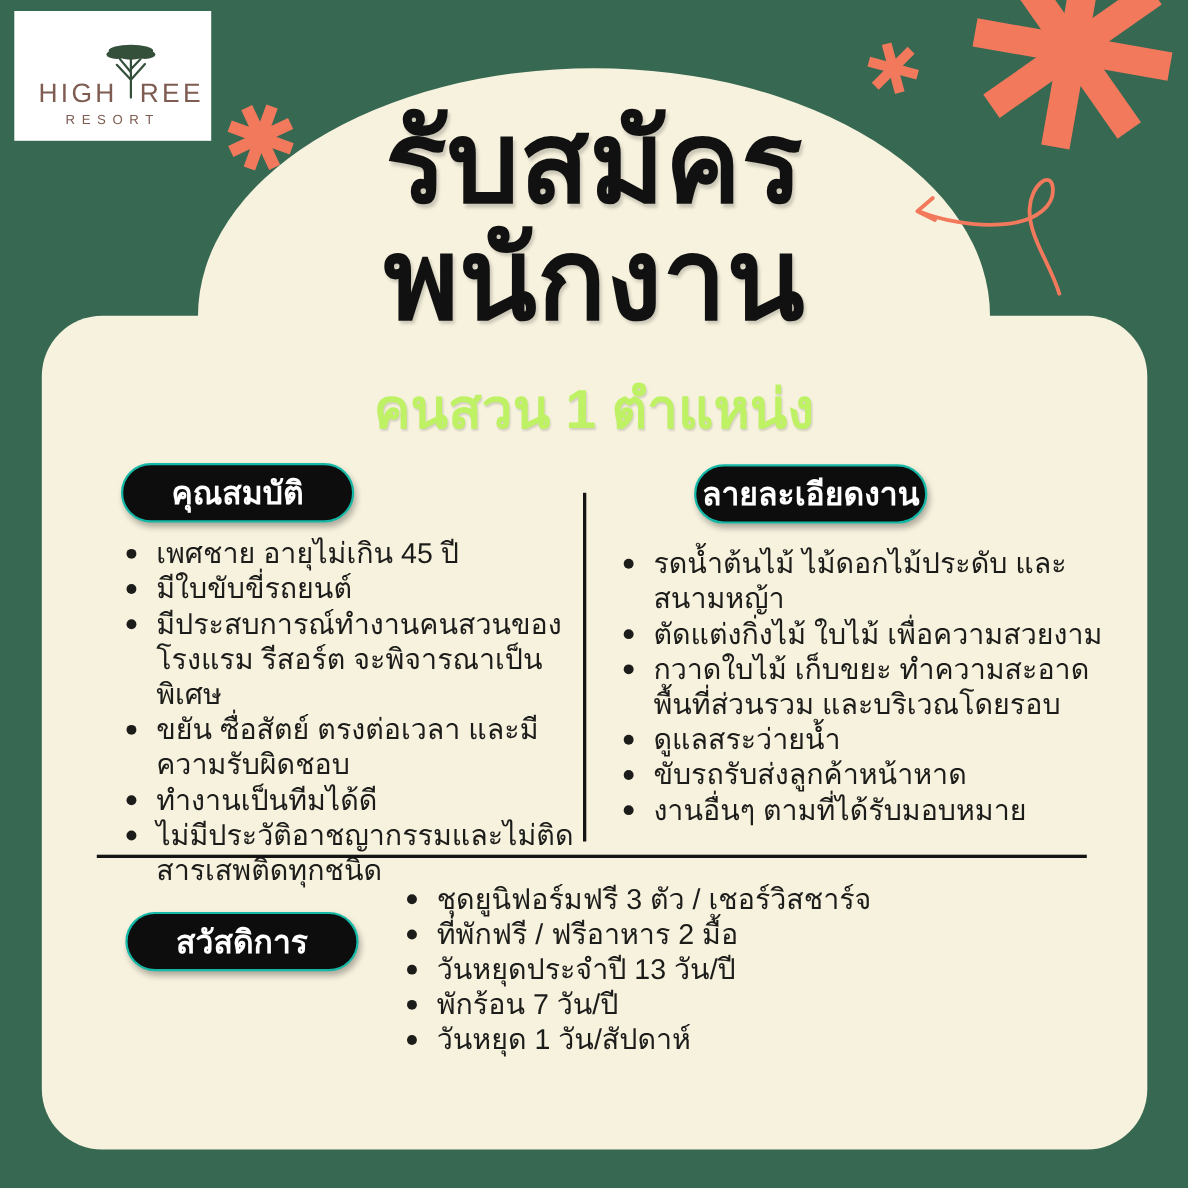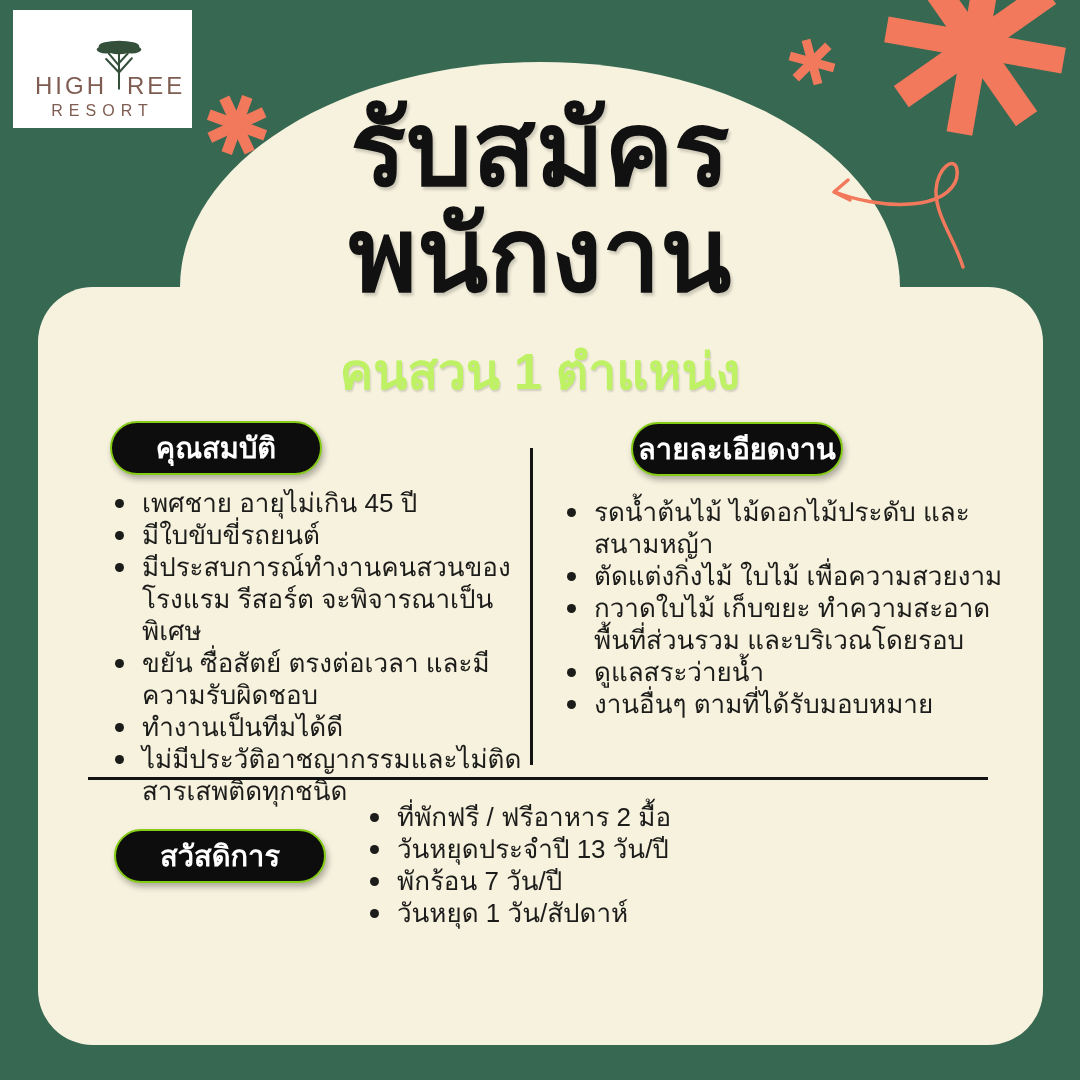--- a/index.html
+++ b/index.html
@@ -14,21 +14,21 @@
   }
   
   .logo-box {
     position:absolute; left:13px; top:10px; width:179px; height:118px;
     background:#ffffff; z-index:6;
   }
   .logo-word { position:absolute; top:62px; font-size:24px; letter-spacing:3px; color:#7E5C51; }
   .logo-word.p1 { left:22px; }
   .logo-word.p2 { left:114px; }
   .logo-sub { position:absolute; top:92px; left:0; width:100%; text-align:center;
-              font-size:16px; letter-spacing:6px; color:#7E5C51; }
+              font-size:12px; letter-spacing:6px; color:#7E5C51; }
   .logo-tree { position:absolute; left:75px; top:26px; width:62px; height:54px; }
 
   .deco { position:absolute; z-index:2; }
   .arrow-wrap { position:absolute; left:810px; top:130px; width:180px; height:150px; z-index:4; }
 
   
   .dome {
     position:absolute; left:180px; top:62px; width:720px; height:450px;
     background:#F7F2DE; border-radius:50%; z-index:3;
   }
@@ -47,21 +47,21 @@
   }
   .subtitle {
     position:absolute; left:0; top:332px; width:1080px; text-align:center;
     font-weight:700; color:#bef264; font-size:50px;
     text-shadow:1px 2px 2px rgba(0,0,0,0.15);
   }
 
   
   .badge {
     position:absolute; height:54px; background:#0d0d0d; color:#ffffff;
-    border:2px solid #84cc16; border-radius:28px;
+    border:2px solid #14b8a6; border-radius:28px;
     display:flex; align-items:center; justify-content:center;
     font-size:29px; font-weight:700;
     box-shadow:2px 4px 6px rgba(0,0,0,0.3);
   }
   .badge.qual { left:110px; top:421px; width:212px; }
   .badge.job  { left:631px; top:422px; width:212px; }
   .badge.bene { left:114px; top:829px; width:212px; }
 
   
   ul.plain { list-style:none; }
@@ -169,29 +169,31 @@
   </ul>
 
   <div class="badge job">
     <span>ลายละเอียดงาน</span>
   </div>
   <ul class="plain list-job">
     <li>รดน้ำต้นไม้ ไม้ดอกไม้ประดับ และสนามหญ้า</li>
     <li>ตัดแต่งกิ่งไม้ ใบไม้ เพื่อความสวยงาม</li>
     <li>กวาดใบไม้ เก็บขยะ ทำความสะอาดพื้นที่ส่วนรวม และบริเวณโดยรอบ</li>
     <li>ดูแลสระว่ายน้ำ</li>
+    <li>ขับรถรับส่งลูกค้าหน้าหาด</li>
     <li>งานอื่นๆ ตามที่ได้รับมอบหมาย</li>
   </ul>
 
   <div class="vdivider"></div>
   <div class="hdivider"></div>
 
   <div class="badge bene">
     <span>สวัสดิการ</span>
   </div>
   <ul class="plain list-bene">
+    <li>ชุดยูนิฟอร์มฟรี 3 ตัว / เชอร์วิสชาร์จ</li>
     <li>ที่พักฟรี / ฟรีอาหาร 2 มื้อ</li>
     <li>วันหยุดประจำปี 13 วัน/ปี</li>
     <li>พักร้อน 7 วัน/ปี</li>
     <li>วันหยุด 1 วัน/สัปดาห์</li>
   </ul>
 
 </div>
 
 </body></html>

